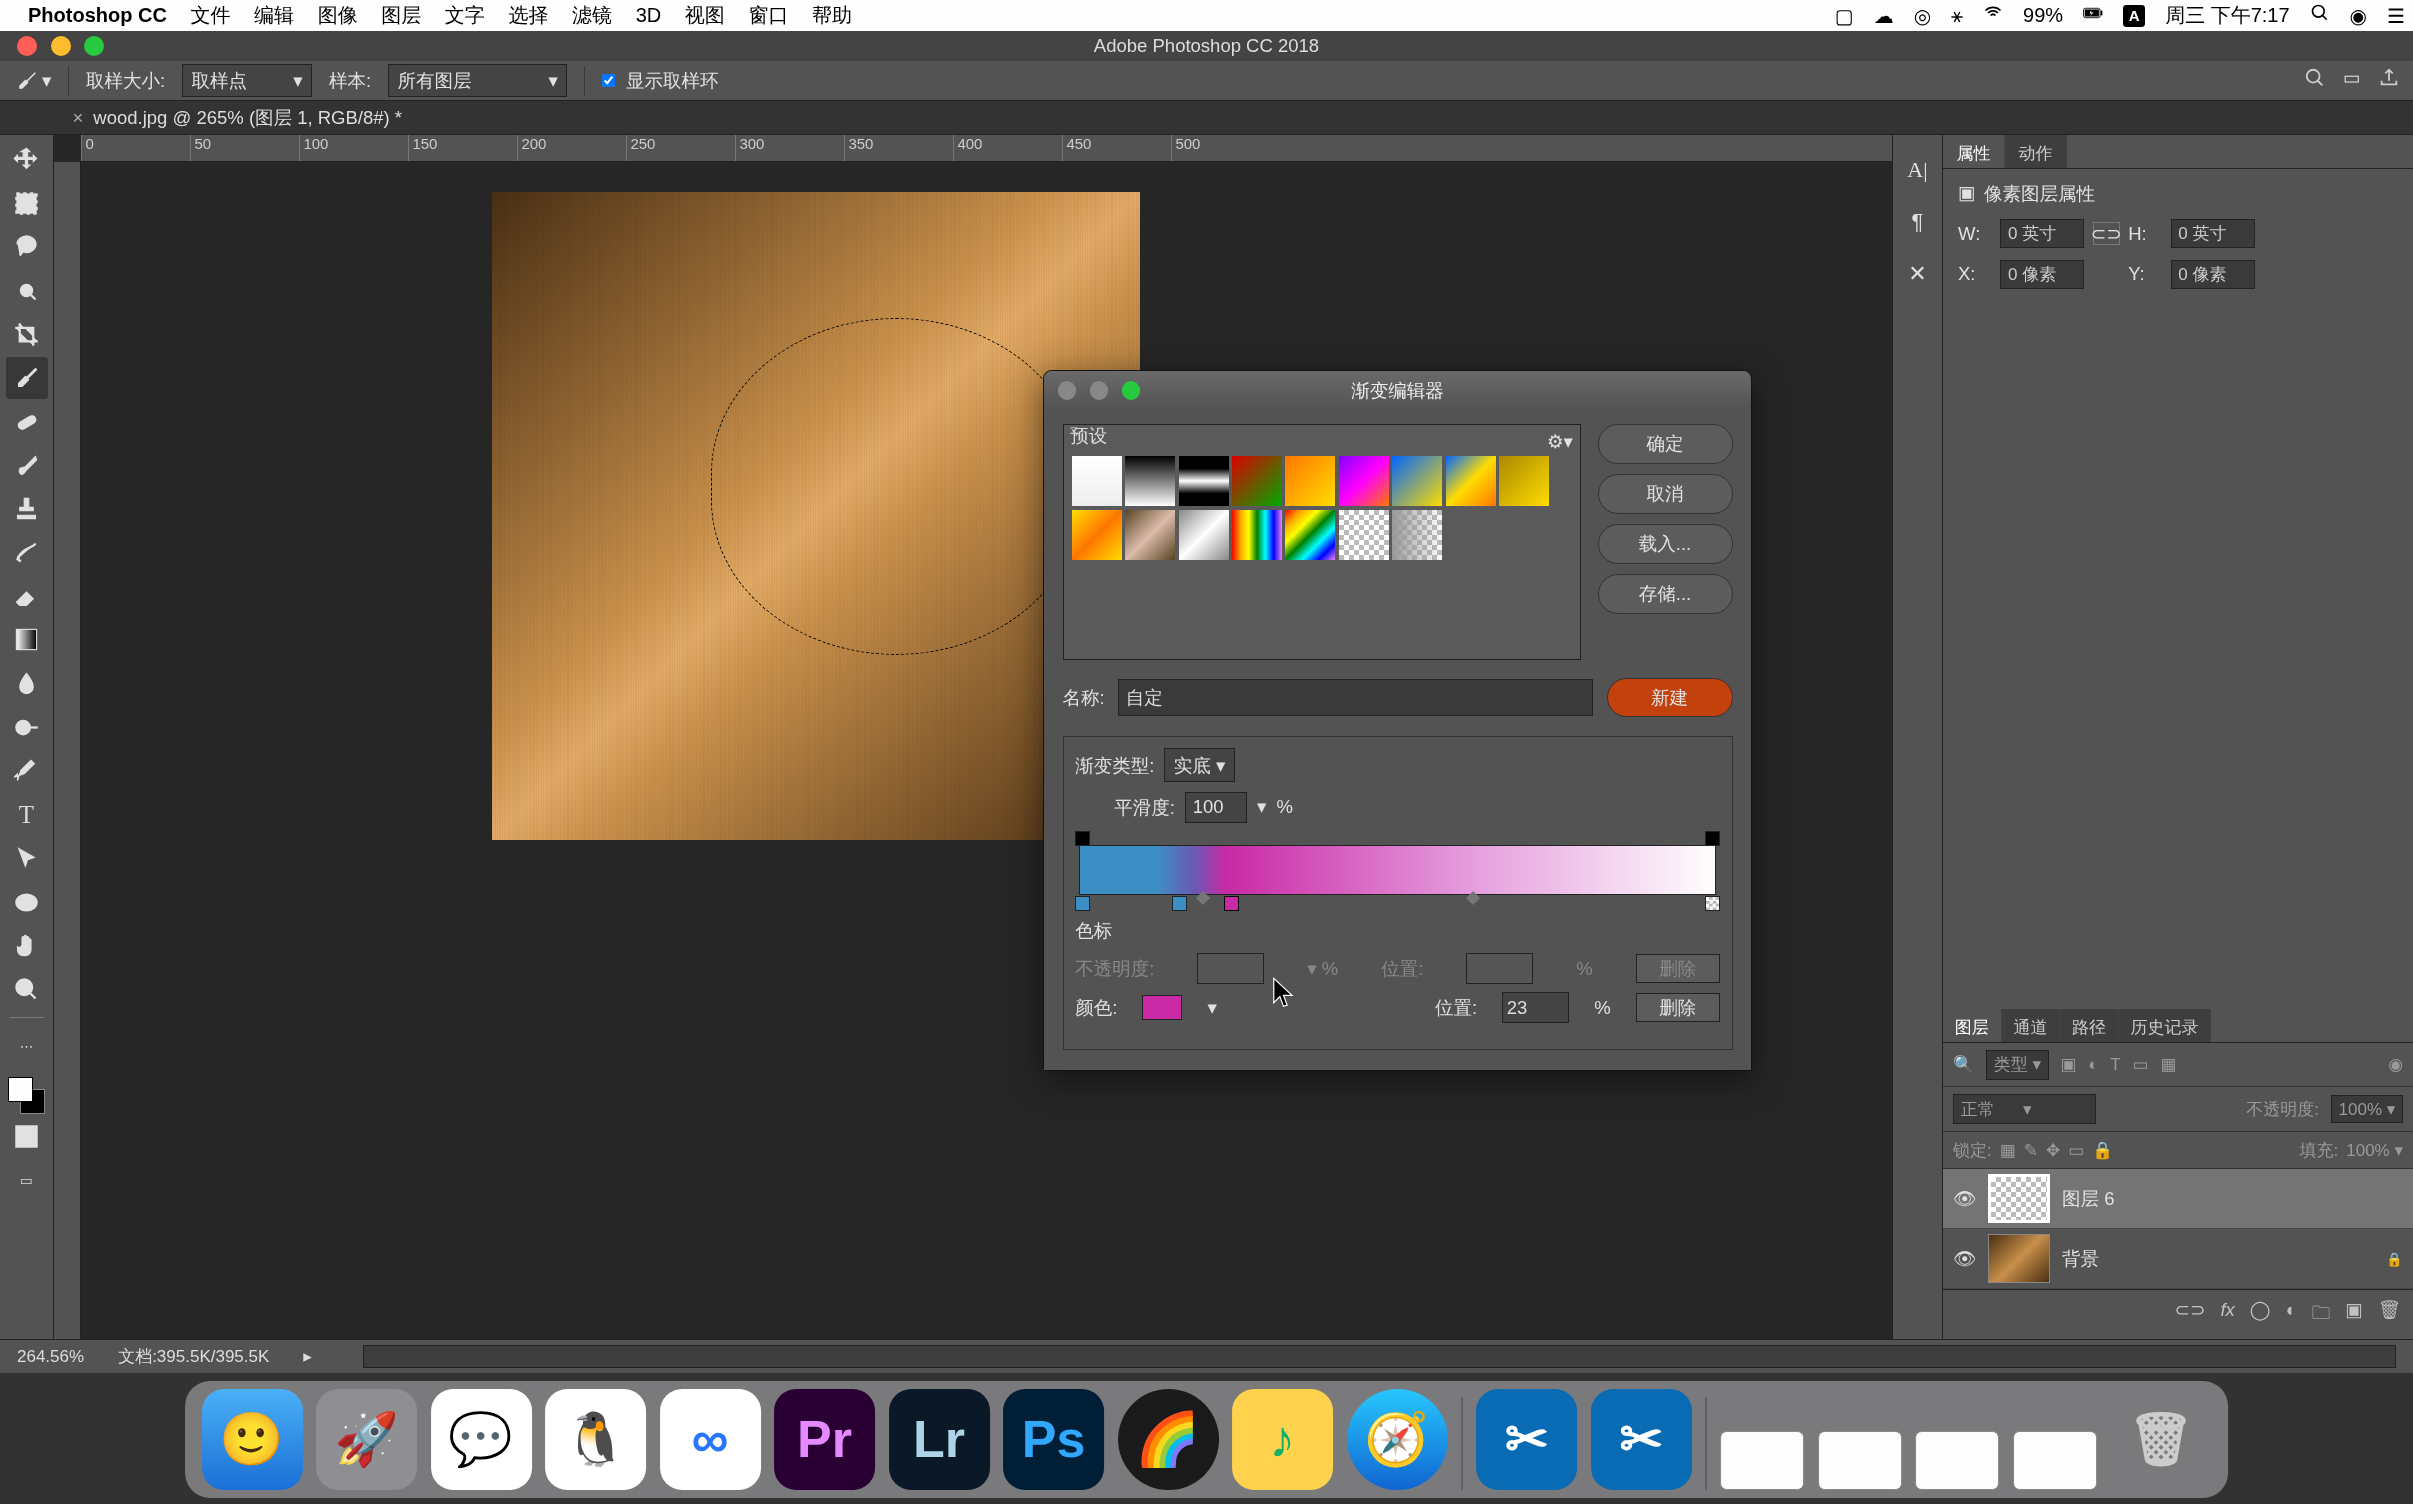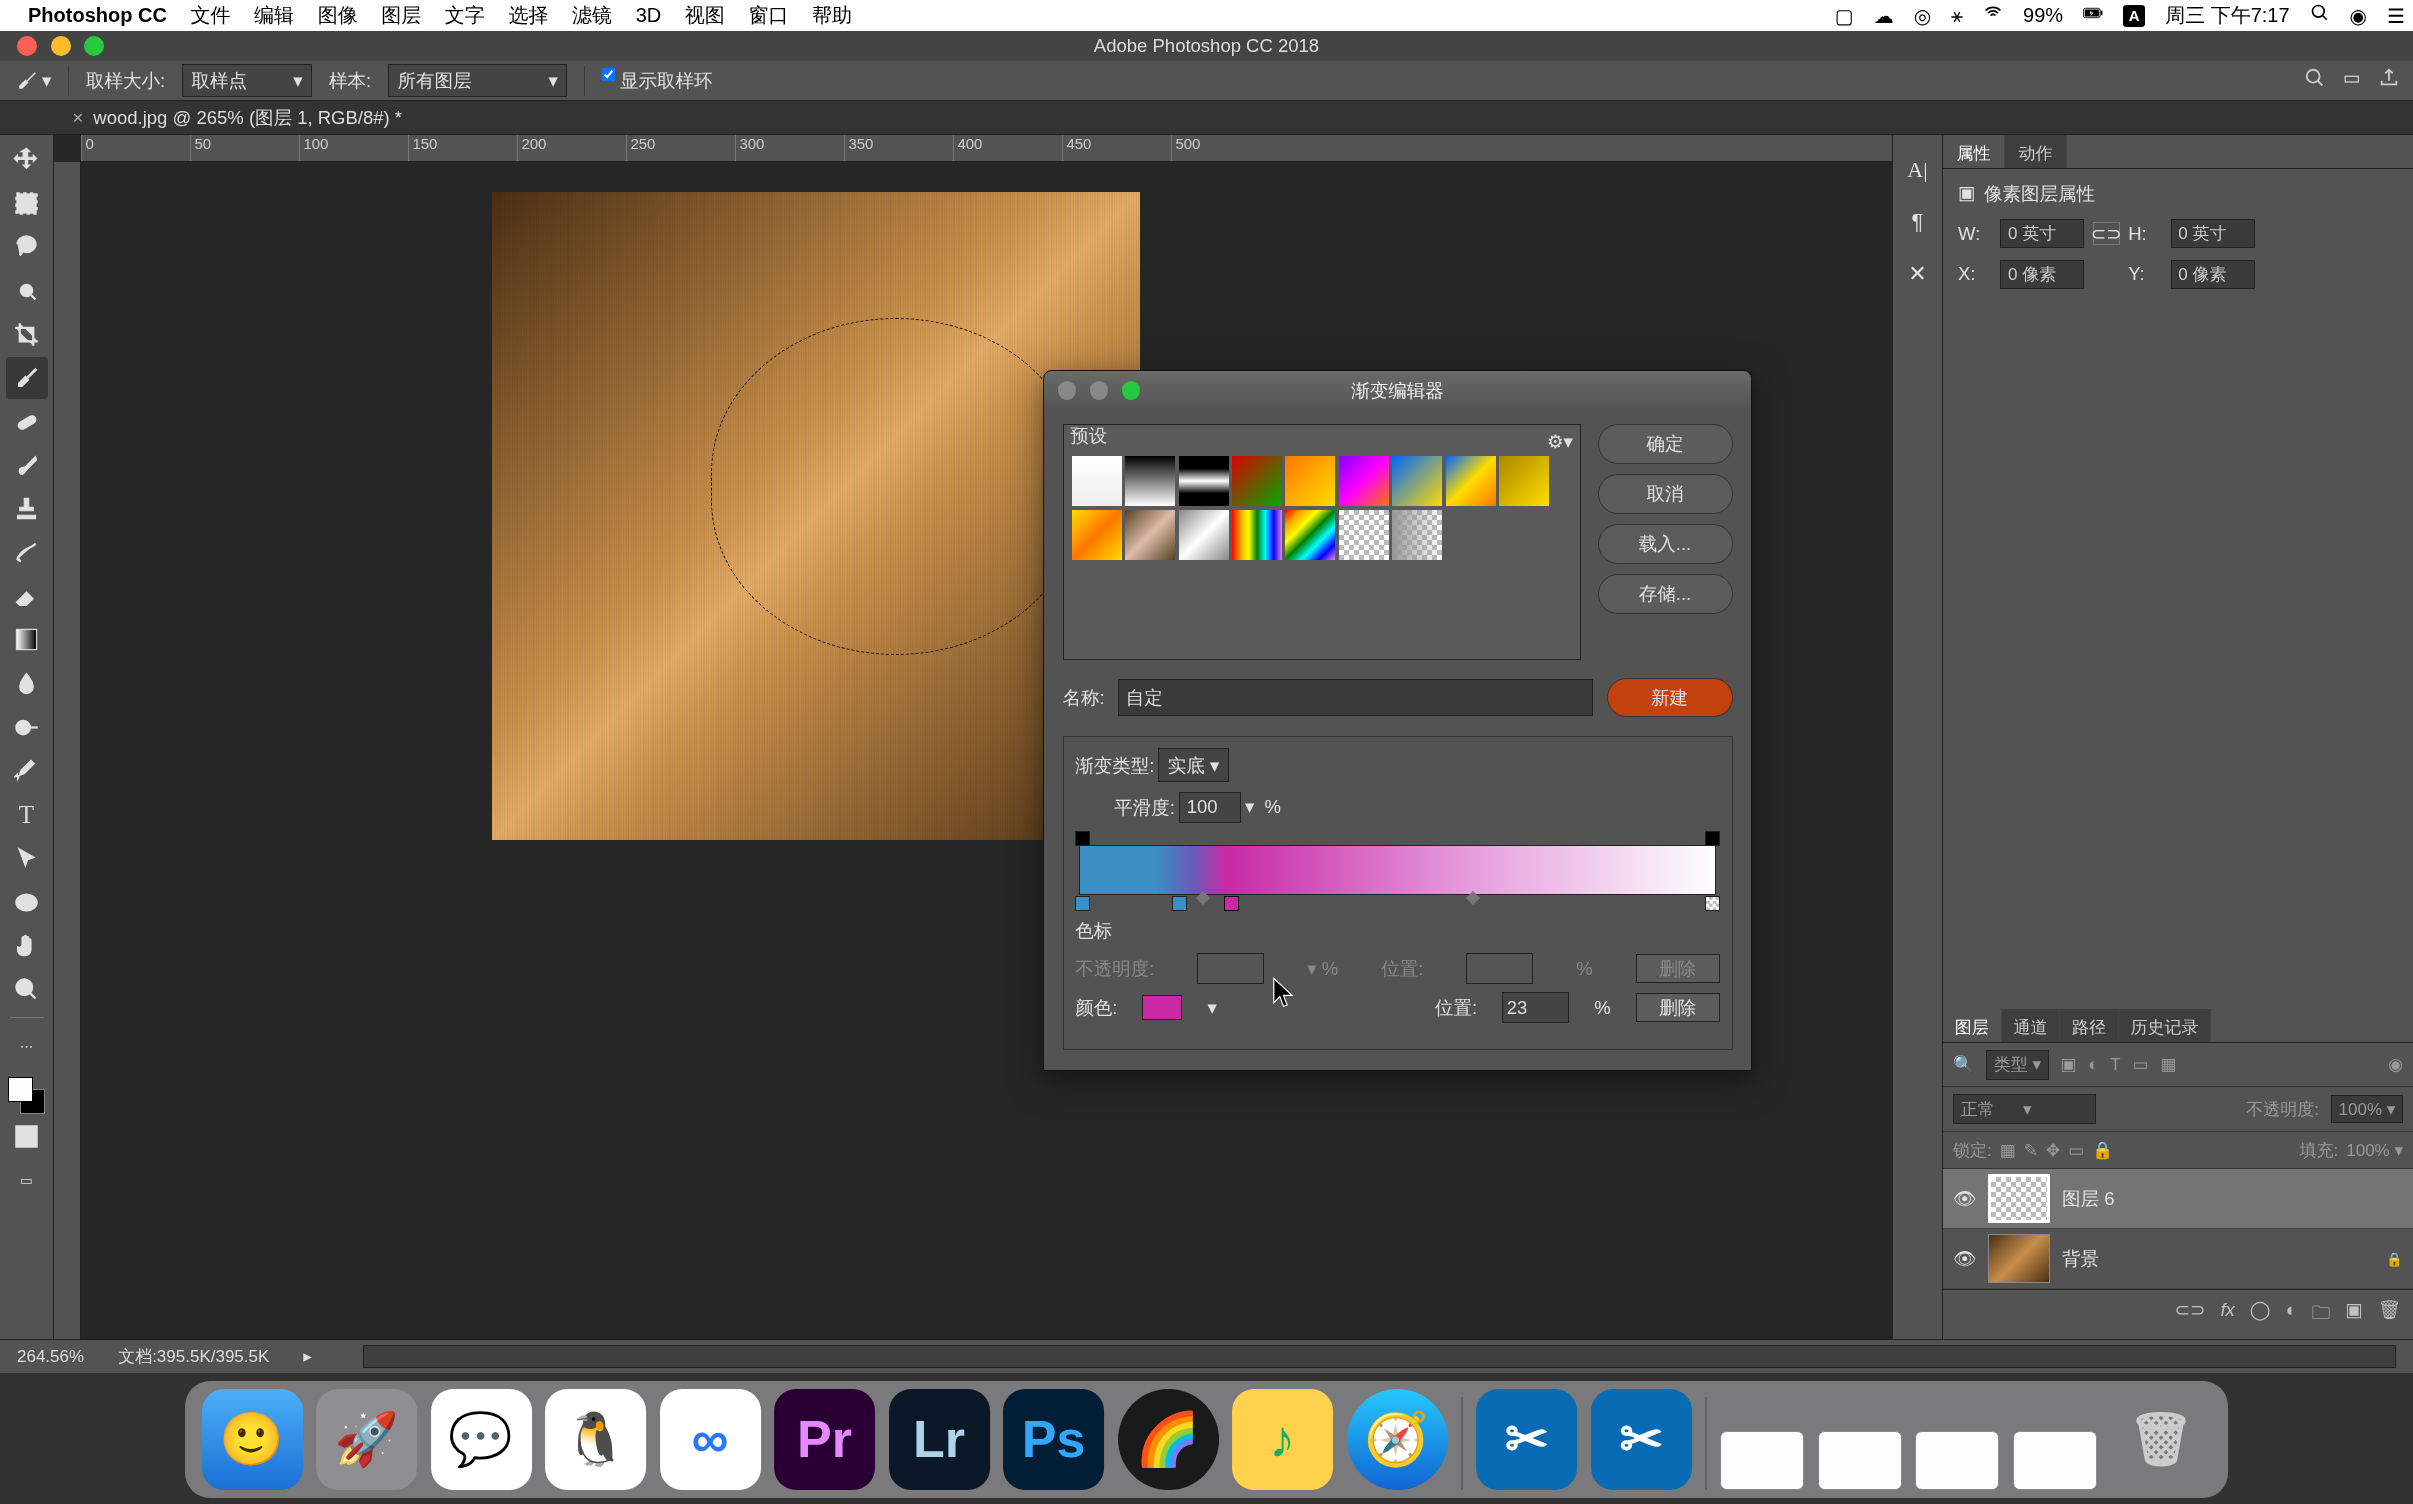--- a/index.html
+++ b/index.html
@@ -16,21 +16,21 @@
 .ps-tb{height:30px;background:#444444;display:flex;align-items:center;padding:0 17px;position:relative}
 .traffic{display:flex;gap:13.5px}
 .traffic span{width:20px;height:20px;border-radius:50%}
 .red{background:#ff5f56}.yellow{background:#ffbd2e}.green{background:#27c93f}
 .ps-tb .title{position:absolute;left:50%;transform:translateX(-50%);color:#ddd;font-size:18.5px}
 
 .opts{height:40px;background:#535353;display:flex;align-items:center;padding:0 13.5px;gap:17px;border-bottom:0.8px solid #222;color:#e1e1e1;font-size:18.5px}
 .opts .tool-icon{display:flex;align-items:center;gap:3.4px}
 .opts .divider{width:0.8px;height:30px;background:#3a3a3a}
 .opts select,.opts .sel{background:#444;border:0.8px solid #222;color:#e1e1e1;font-size:18.5px;padding:3.4px 8.4px}
-.opts .chk{display:flex;align-items:flex-start;gap:5px}
+.opts .chk{display:flex;align-items:center;gap:11px}
 .opts-right{margin-left:auto;display:flex;gap:17px}
 
 .tabbar{height:34px;background:#333;display:flex;align-items:center;padding-left:59px;color:#ddd;font-size:18.5px;border-bottom:0.8px solid #222}
 .tabbar .x{margin-left:13.5px;color:#aaa}
 
 .main{display:flex;height:calc(100% - 34px - 30px - 40px - 34px - 45px - 118px)}
 
 .ltb{width:54px;background:#535353;border-right:0.8px solid #222;display:flex;flex-direction:column;align-items:center;padding-top:3.4px;gap:1.7px}
 .ltb .t{width:42px;height:42px;display:flex;align-items:center;justify-content:center;color:#ddd;border-radius:3.4px}
 .ltb .t.active{background:#383838}
@@ -92,21 +92,21 @@
 .preset-box{flex:1;border:0.8px solid #222;background:#5a5a5a;padding:8.4px;position:relative}
 .preset-box .lbl{position:absolute;top:-1.7px;left:6.7px;font-size:18.5px;color:#ddd}
 .preset-grid{display:flex;flex-wrap:wrap;gap:3.4px;margin-top:23.6px}
 .preset-grid .p{width:50px;height:50px}
 .preset-gear{position:absolute;right:6.7px;top:6.7px;color:#e1e1e1}
 .dlg-btns{display:flex;flex-direction:column;gap:10px}
 .dlg-btns button{width:135px;height:40px;background:#5c5c5c;border:0.8px solid #333;border-radius:20px;color:#e1e1e1;font-size:18.5px;cursor:pointer}
 .name-row{display:flex;align-items:center;gap:13.5px;margin:18.5px 0}
 .name-row input{flex:1;background:#3a3a3a;border:0.8px solid #222;color:#ddd;padding:6.7px;font-size:18.5px}
 .grad-sec{border:0.8px solid #333;padding:11.8px 11.8px 17px}
-.gr-row{display:flex;align-items:center;gap:4px;margin-bottom:10px;justify-content:flex-end}
+.gr-row{display:flex;align-items:center;gap:10px;margin-bottom:10px;justify-content:flex-end}
 .gr-row.left{justify-content:flex-start}
 .gr-row select,.gr-row input{background:#444;border:0.8px solid #222;color:#e1e1e1;padding:3.4px 6.7px;font-size:18.5px}
 .gr-row input.num{width:62px}
 .grad-bar-wrap{position:relative;padding:11.8px 3.4px 18.5px}
 .grad-bar{height:50px;border:0.8px solid #222;background:linear-gradient(90deg,#3c8fc5 0%,#3c8fc5 12%,#6a59b5 18%,#c929a5 23%,#e499db 60%,#fefefe 100%)}
 .stop-top,.stop-bottom{position:absolute;width:15px;height:15px;border:0.8px solid #222}
 .stop-top{top:-1.7px;background:#000}
 .stop-bottom{bottom:1.7px}
 .stop-bottom.blue{background:#3c8fc5}
 .stop-bottom.blue2{background:#3c8fc5}

